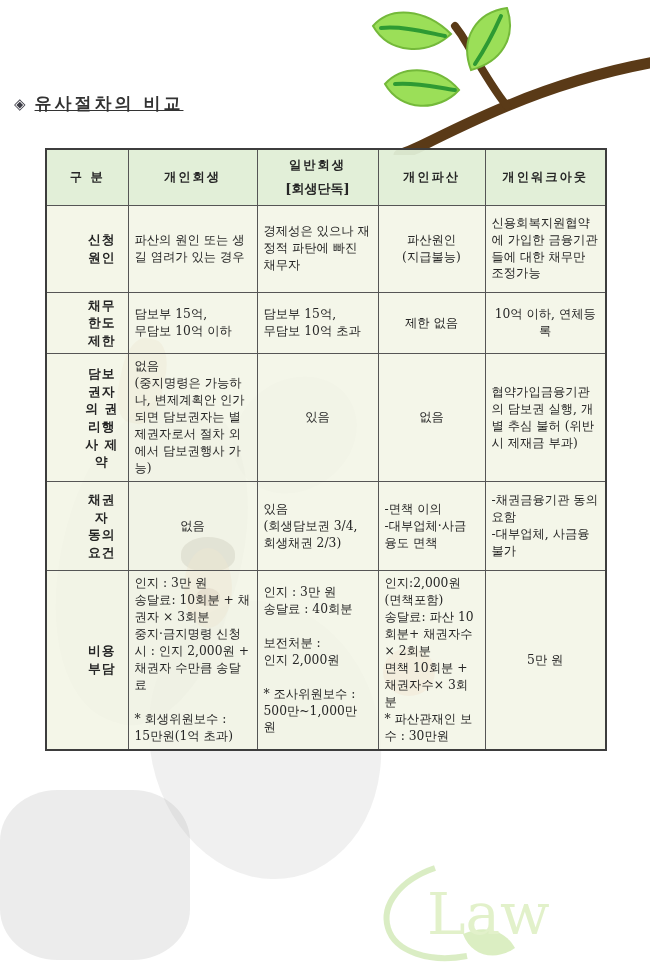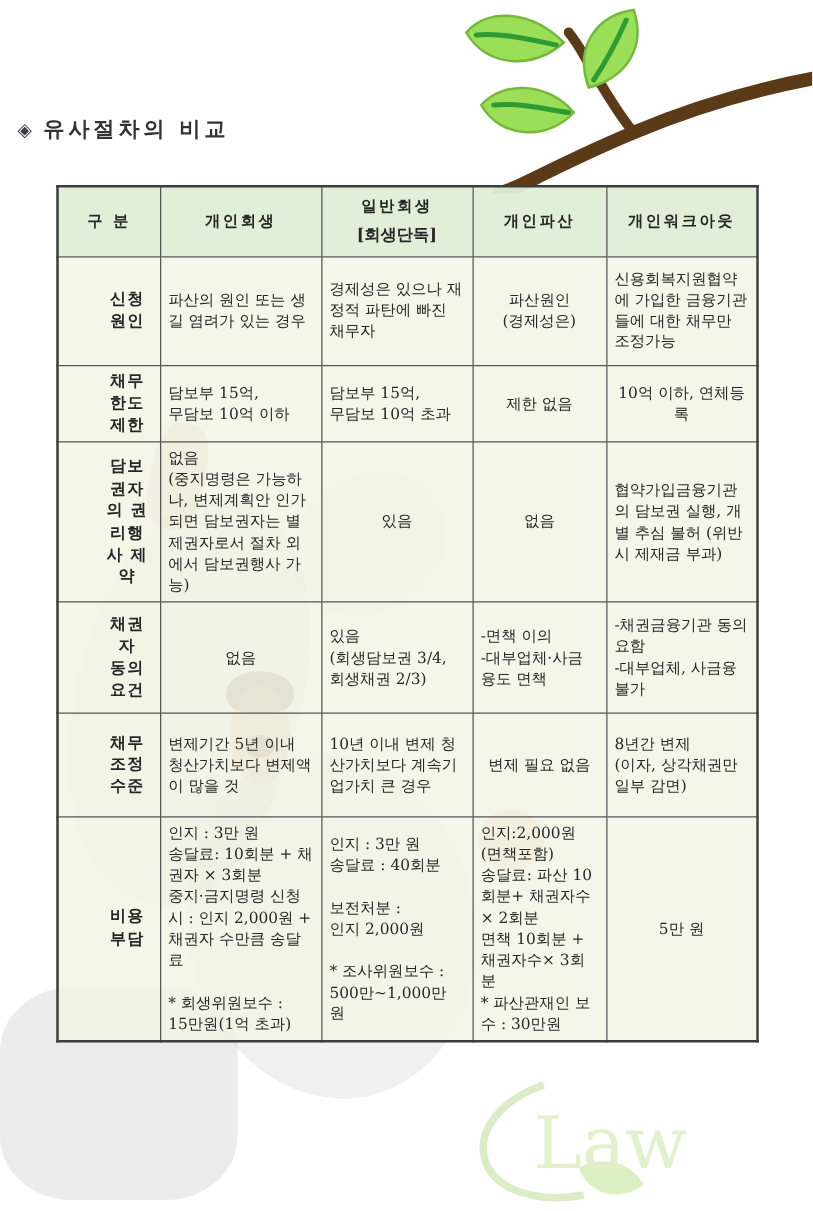--- a/index.html
+++ b/index.html
@@ -8,21 +8,21 @@
     font-family:"DejaVu Serif","Liberation Serif",serif;color:#262626;
   }
   
   .photo-layer{position:absolute;inset:0;z-index:0;}
   .blob{position:absolute;}
   
   .branch{position:absolute;left:355px;top:0;width:295px;height:155px;z-index:0;}
   
   .title-row{position:absolute;left:14px;top:92px;z-index:2;display:flex;align-items:center;gap:9px;}
   .title-bullet{font-family:"DejaVu Sans","Liberation Sans",sans-serif;font-size:15px;color:#3c3c46;}
-  .title-text{font-size:17px;font-weight:bold;letter-spacing:3px;color:#333333;margin:0;}
+  .title-text{font-size:17px;font-weight:bold;letter-spacing:3px;color:#333333;margin:0;text-decoration:underline;}
   
   table.compare{
     position:absolute;left:45px;top:148px;width:560px;z-index:1;
     border-collapse:collapse;table-layout:fixed;
     border:2px solid #3d3d3d;
   }
   table.compare th,table.compare td{
     border:1px solid #555555;
     padding:4px 6px;
     vertical-align:middle;
@@ -97,21 +97,21 @@
         <th><div>개인파산</div></th>
         <th><div>개인워크아웃</div></th>
       </tr>
     </thead>
     <tbody>
       <tr style="height:87px">
         <th class="row-label">신청원인</th>
         <td class="cell align-left">파산의 원인 또는 생길 염려가 있는 경우</td>
         <td class="cell align-left">경제성은 있으나 재정적 파탄에 빠진 채무자</td>
         <td class="cell">파산원인
-(경제성은)</td>
+(지급불능)</td>
         <td class="cell align-left">신용회복지원협약에 가입한 금융기관들에 대한 채무만 조정가능</td>
       </tr>
       <tr style="height:52px">
         <th class="row-label">채무한도
 제한</th>
         <td class="cell align-left">담보부 15억,
 무담보 10억 이하</td>
         <td class="cell align-left">담보부 15억,
 무담보 10억 초과</td>
         <td class="cell">제한 없음</td>
@@ -129,29 +129,20 @@
         <th class="row-label">채권자
 동의요건</th>
         <td class="cell">없음</td>
         <td class="cell align-left">있음
 (회생담보권 3/4,
 회생채권 2/3)</td>
         <td class="cell align-left">-면책 이의
 -대부업체·사금융도 면책</td>
         <td class="cell align-left">-채권금융기관 동의 요함
 -대부업체, 사금융 불가</td>
-      </tr>
-      <tr style="height:83px">
-        <th class="row-label">채무조정
-수준</th>
-        <td class="cell align-left">변제기간 5년 이내 청산가치보다 변제액이 많을 것</td>
-        <td class="cell align-left">10년 이내 변제 청산가치보다 계속기업가치 큰 경우</td>
-        <td class="cell">변제 필요 없음</td>
-        <td class="cell align-left">8년간 변제
-(이자, 상각채권만 일부 감면)</td>
       </tr>
       <tr style="height:177px">
         <th class="row-label">비용부담</th>
         <td class="cell align-left">인지 : 3만 원
 송달료: 10회분 + 채권자 × 3회분
 중지·금지명령 신청시 : 인지 2,000원 + 채권자 수만큼 송달료
 
 * 회생위원보수 :
 15만원(1억 초과)</td>
         <td class="cell align-left">인지 : 3만 원

